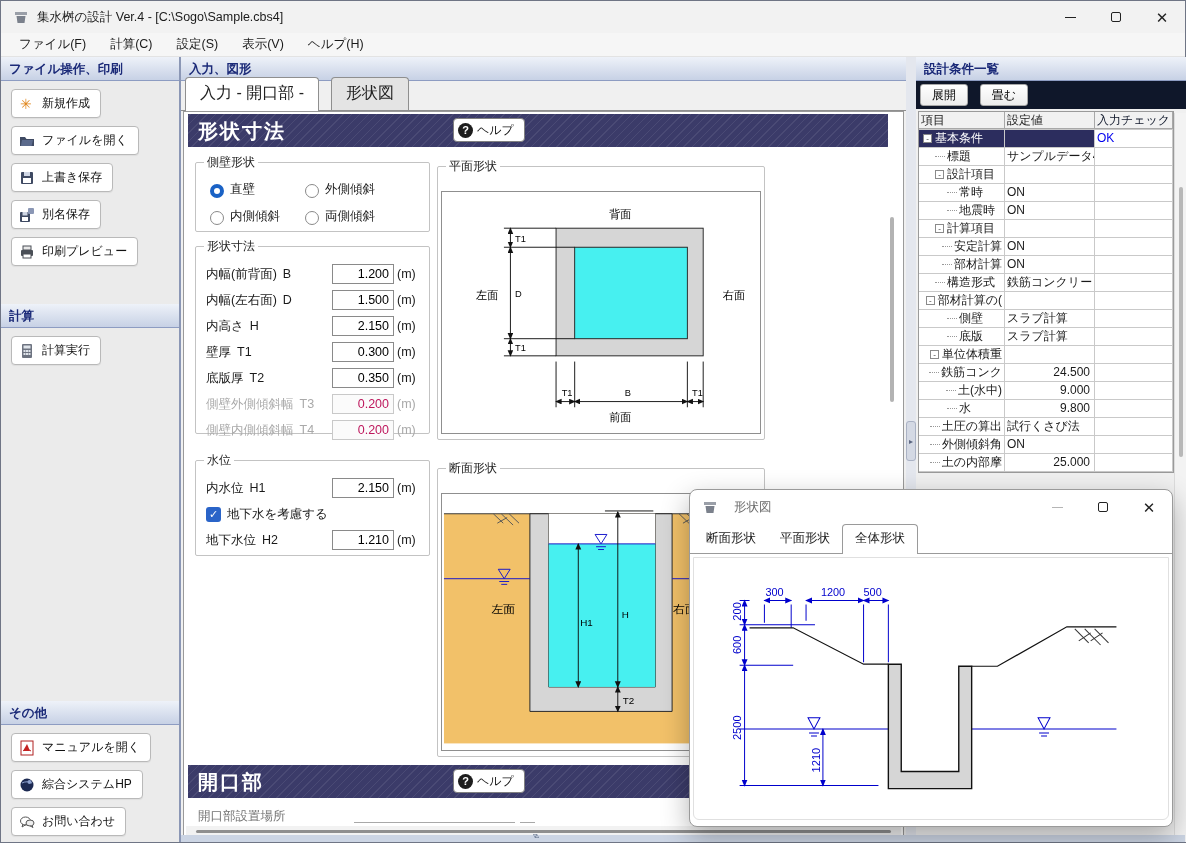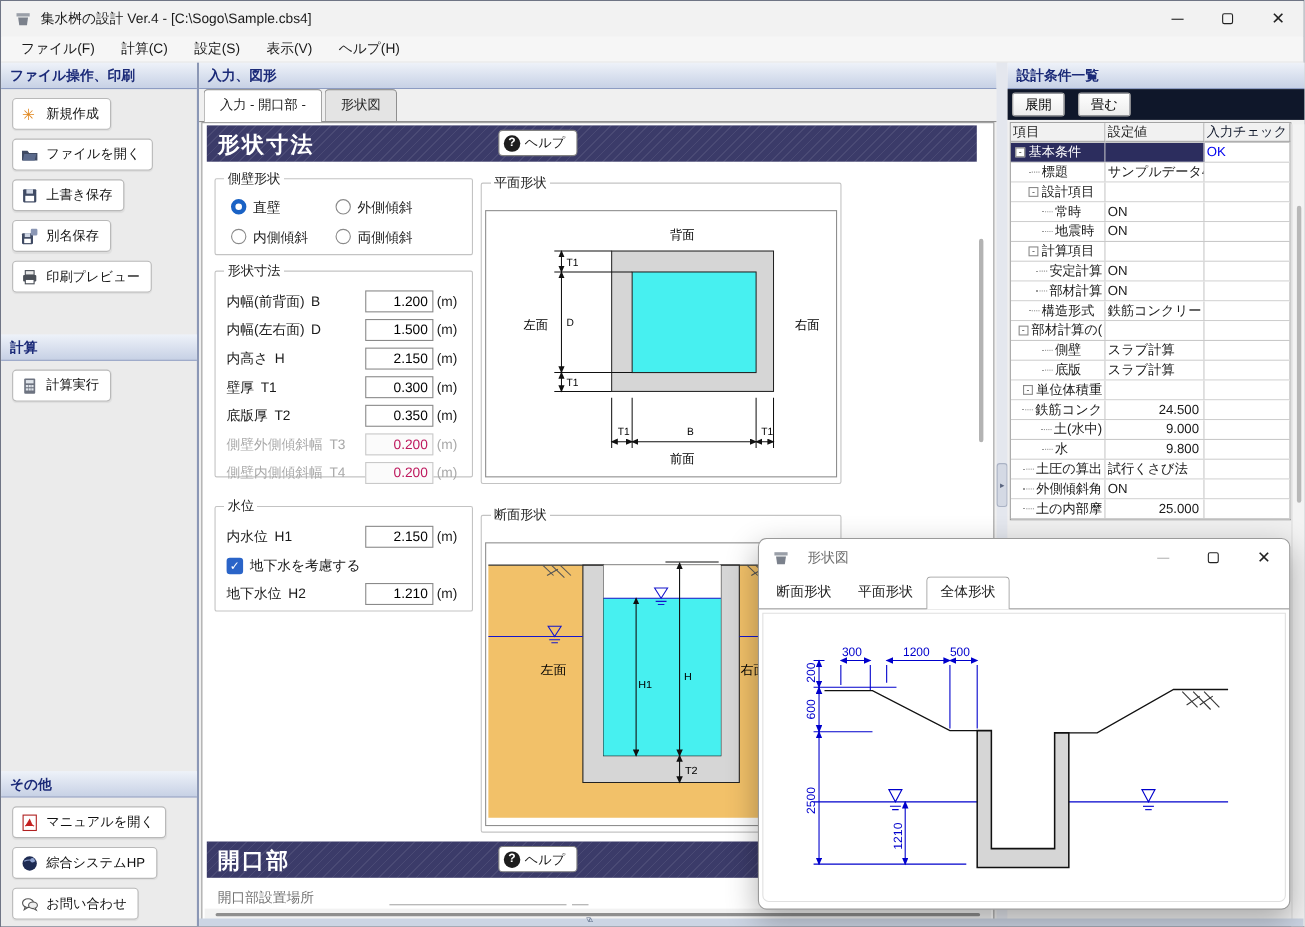--- a/index.html
+++ b/index.html
@@ -30,35 +30,35 @@
   .sidebar { width:180px; flex:none; background:#ebebeb; border-right:2px solid #8b97b5; display:flex; flex-direction:column; }
   .side-buttons { display:flex; flex-direction:column; gap:8px; padding:8px 0 0 10px; }
   .side-btn { display:inline-flex; align-items:center; gap:7px; height:29px; background:#fff; border:1px solid #b9b9b9; border-radius:4px; padding:0 10px 0 7px; font-size:12px; color:#111; width:max-content; box-shadow:0 1px 1px rgba(0,0,0,.06); }
   .side-icon { width:16px; height:16px; display:inline-flex; }
   .side-sec-calc { margin-top:38px; }
   .side-sec-other { margin-top:auto; padding-bottom:6px; }
 
   
   .main-col { width:725px; flex:none; display:flex; flex-direction:column; background:#f0f0f0; }
   .tabstrip { height:30px; background:#f0f0f0; display:flex; align-items:flex-end; padding-left:4px; border-bottom:1px solid #8f8f8f; }
-  .tab { padding:5px 14px 6px; font-size:12px; border:1px solid #8f8f8f; border-bottom:none; border-radius:4px 4px 0 0; background:#e4e4e4; color:#222; margin-right:2px; position:relative; }
+  .tab { padding:5px 14px 6px; font-size:16px; border:1px solid #8f8f8f; border-bottom:none; border-radius:4px 4px 0 0; background:#e4e4e4; color:#222; margin-right:12px; position:relative; }
   .tab.active { background:#fff; margin-bottom:-1px; padding-bottom:7px; }
   .main-content { position:relative; margin:0 2px; background:#fff; border:1px solid #9a9a9a; height:726px; overflow:hidden; }
 
   .banner { position:absolute; left:4px; width:700px; height:33px; background:#3b3b69;
             background-image:repeating-linear-gradient(315deg, rgba(255,255,255,.08) 0 1px, transparent 1px 6px); }
   .banner-title { position:absolute; left:10px; top:4px; color:#fff; font-size:20px; font-weight:bold; letter-spacing:2px; }
   .help-btn { position:absolute; left:265px; top:4px; height:24px; background:#fff; border:1px solid #808080; border-radius:4px; display:flex; align-items:center; gap:4px; padding:0 10px 0 4px; font-size:12px; color:#111; }
   .q-circle { width:15px; height:15px; border-radius:50%; background:#1d1d1d; color:#fff; font-size:11px; font-weight:bold; display:flex; align-items:center; justify-content:center; }
 
   fieldset { border:1px solid #c3c3c3; border-radius:2px; position:absolute; padding:4px 6px; background:#fff; }
   legend { font-size:12px; color:#222; padding:0 3px; margin-left:2px; }
 
   .radio-grid { display:grid; grid-template-columns:95px auto; row-gap:10px; padding:6px 0 2px 8px; }
-  .radio-opt { display:flex; align-items:flex-start; gap:6px; font-size:12.5px; }
+  .radio-opt { display:flex; align-items:flex-end; gap:6px; font-size:12.5px; }
   .radio-circle { width:14px; height:14px; border-radius:50%; border:1px solid #8a8a8a; background:#fff; flex:none; }
   .radio-opt.checked .radio-circle { border:4.5px solid #1a62c5; }
 
   .dim-row { display:flex; align-items:center; height:26px; font-size:12.5px; }
   .dim-label { flex:none; }
   .dim-symbol { margin-left:6px; }
   .dim-input { margin-left:auto; width:62px; height:20px; border:1px solid #8a8a8a; font-size:12.5px; text-align:right; padding-right:4px; background:#fff; font-family:inherit; }
   .dim-unit { width:24px; margin-left:3px; }
   .dim-row.disabled { color:#a9a9a9; }
   .dim-row.disabled .dim-input { color:#be185d; border-color:#c9c9c9; background:#fbfbfb; }

